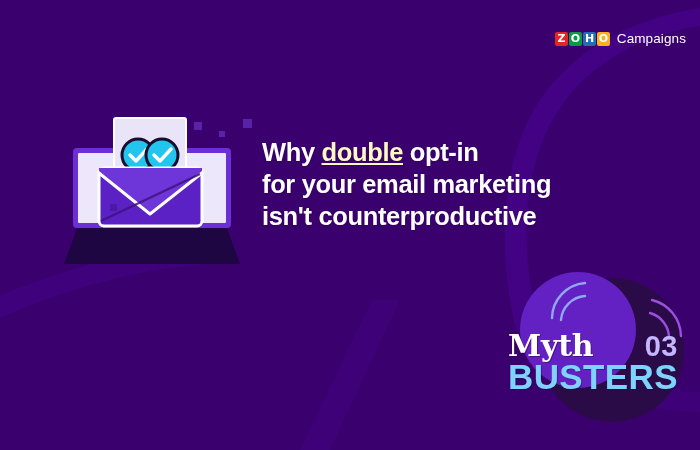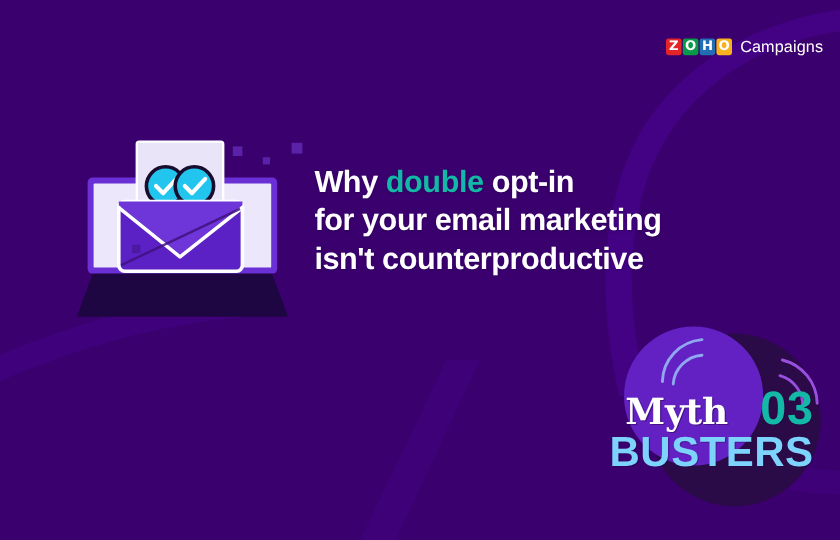--- a/index.html
+++ b/index.html
@@ -65,21 +65,21 @@
     left: 262px;
     top: 136px;
     z-index: 30;
     color: #ffffff;
     font-size: 25.5px;
     font-weight: bold;
     line-height: 1.26;
     letter-spacing: -0.35px;
     text-shadow: 0 1px 2px rgba(20,0,45,0.25);
   }
-  #headline .hl-accent { color: #14b8a6; }
+  #headline .hl-accent { color: #fef9c3; text-decoration: underline; }
   .hl-line { display: block; white-space: nowrap; }
 
   
   #illustration {
     position: absolute;
     left: 42px;
     top: 108px;
     width: 220px;
     height: 185px;
     z-index: 25;
@@ -89,37 +89,37 @@
   #mythbusters {
     position: absolute;
     right: 22px;
     bottom: 56px;
     z-index: 35;
     text-align: right;
   }
   #mb-row-top {
     display: flex;
     align-items: baseline;
-    justify-content: flex-end;
+    justify-content: space-between;
     gap: 27px;
     margin-bottom: -4px;
   }
   #mb-myth {
     font-family: "DejaVu Serif", "Liberation Serif", serif;
     font-size: 30px;
     font-weight: bold;
     color: #ffffff;
     letter-spacing: -0.2px;
     text-shadow: 1px 1px 0 rgba(30,0,60,0.45);
   }
   #mb-number {
     font-family: "Liberation Sans", sans-serif;
-    font-size: 39px;
-    font-weight: bold;
-    color: #14b8a6;
+    font-size: 29px;
+    font-weight: bold;
+    color: #c4b5fd;
     letter-spacing: 0.5px;
     text-shadow: 1px 1px 0 rgba(30,0,60,0.35);
   }
   #mb-busters {
     font-family: "Liberation Sans", sans-serif;
     font-size: 35px;
     font-weight: bold;
     color: #7dd3fc;
     letter-spacing: 0.4px;
     line-height: 1;

